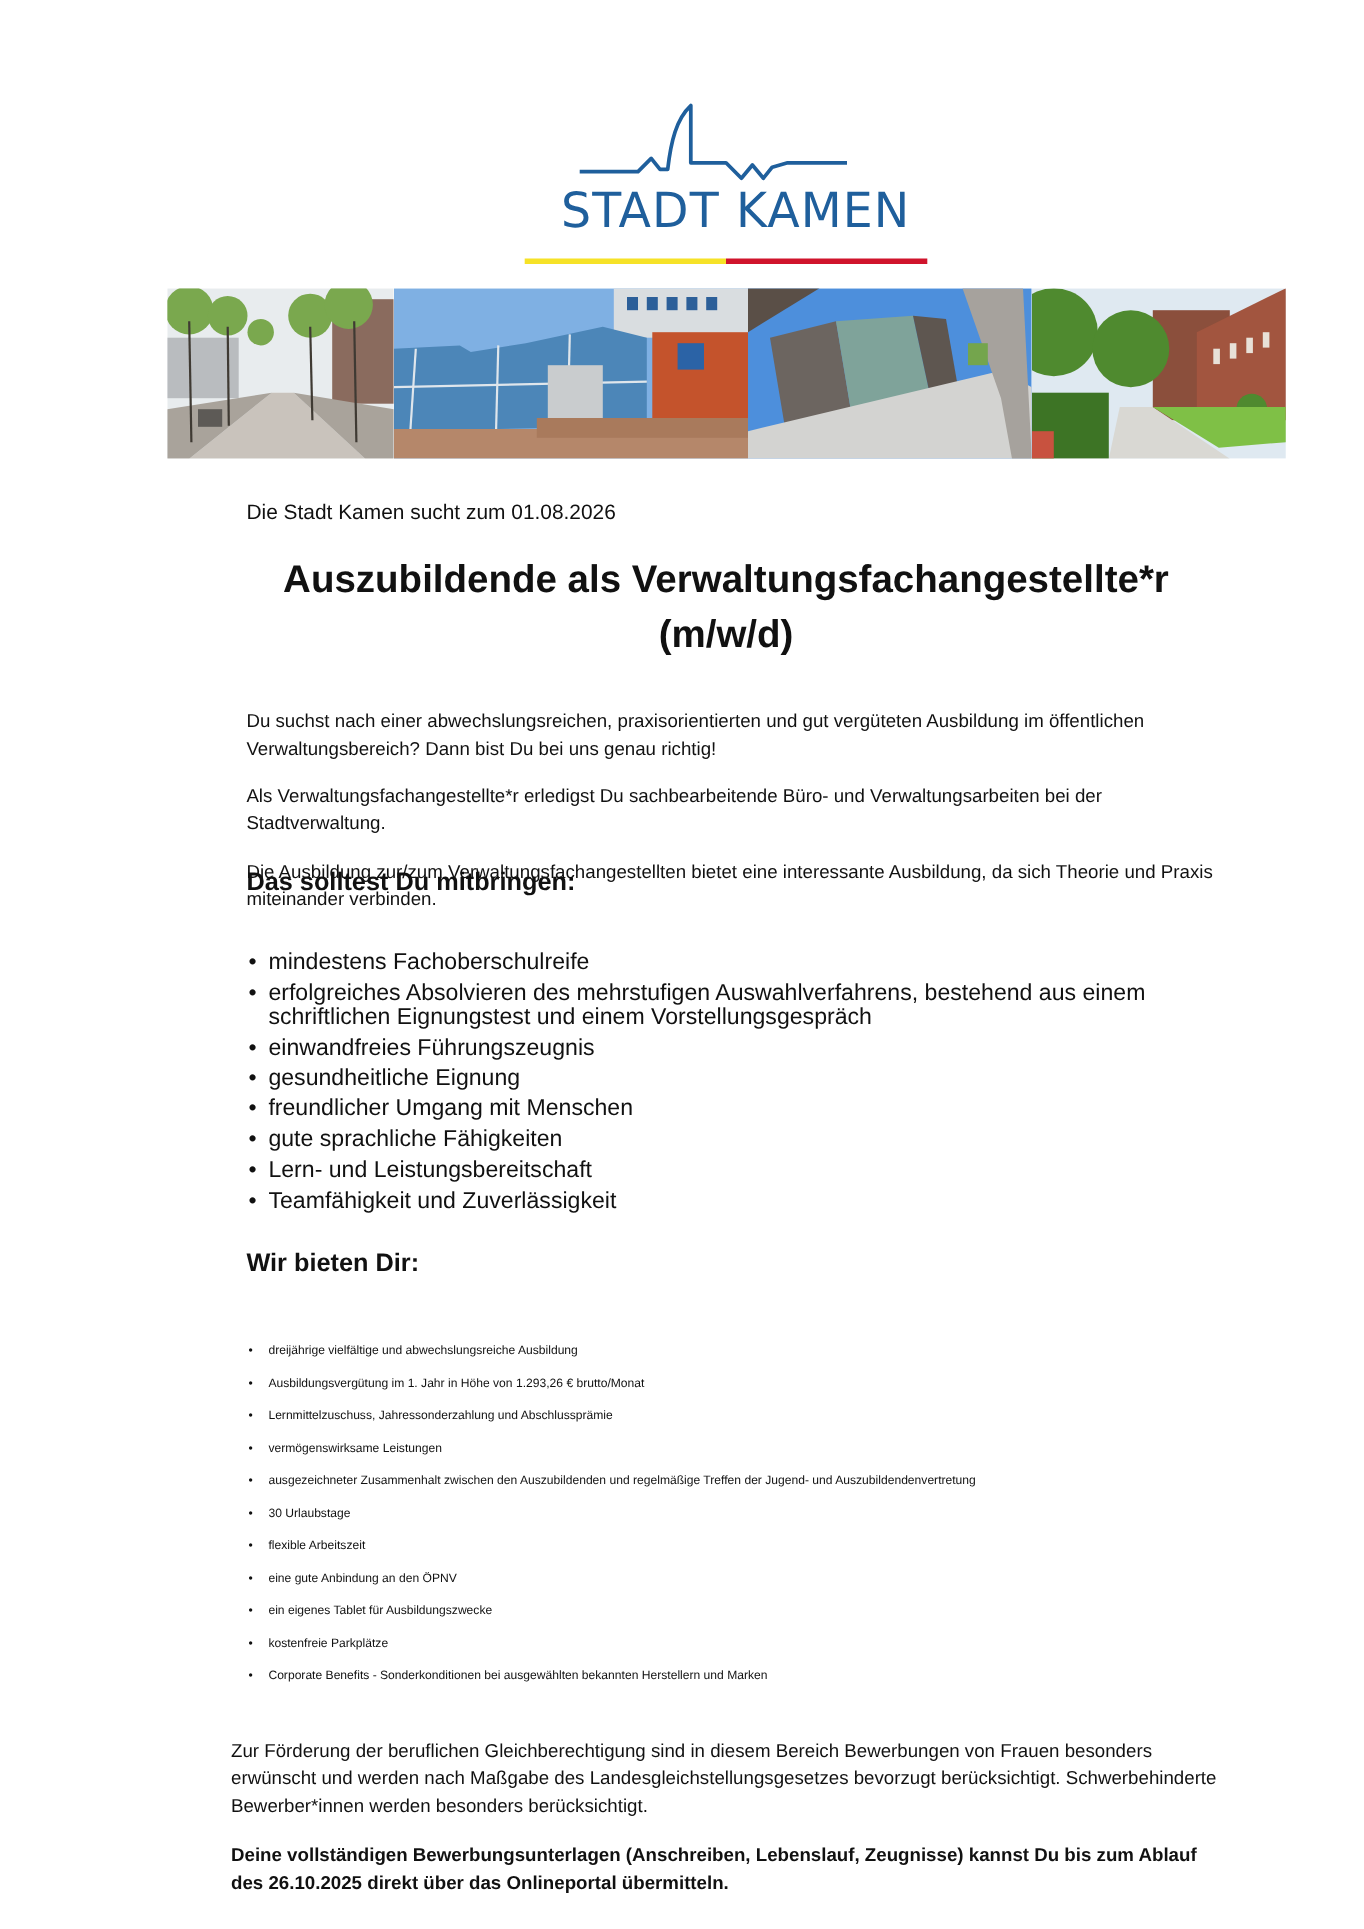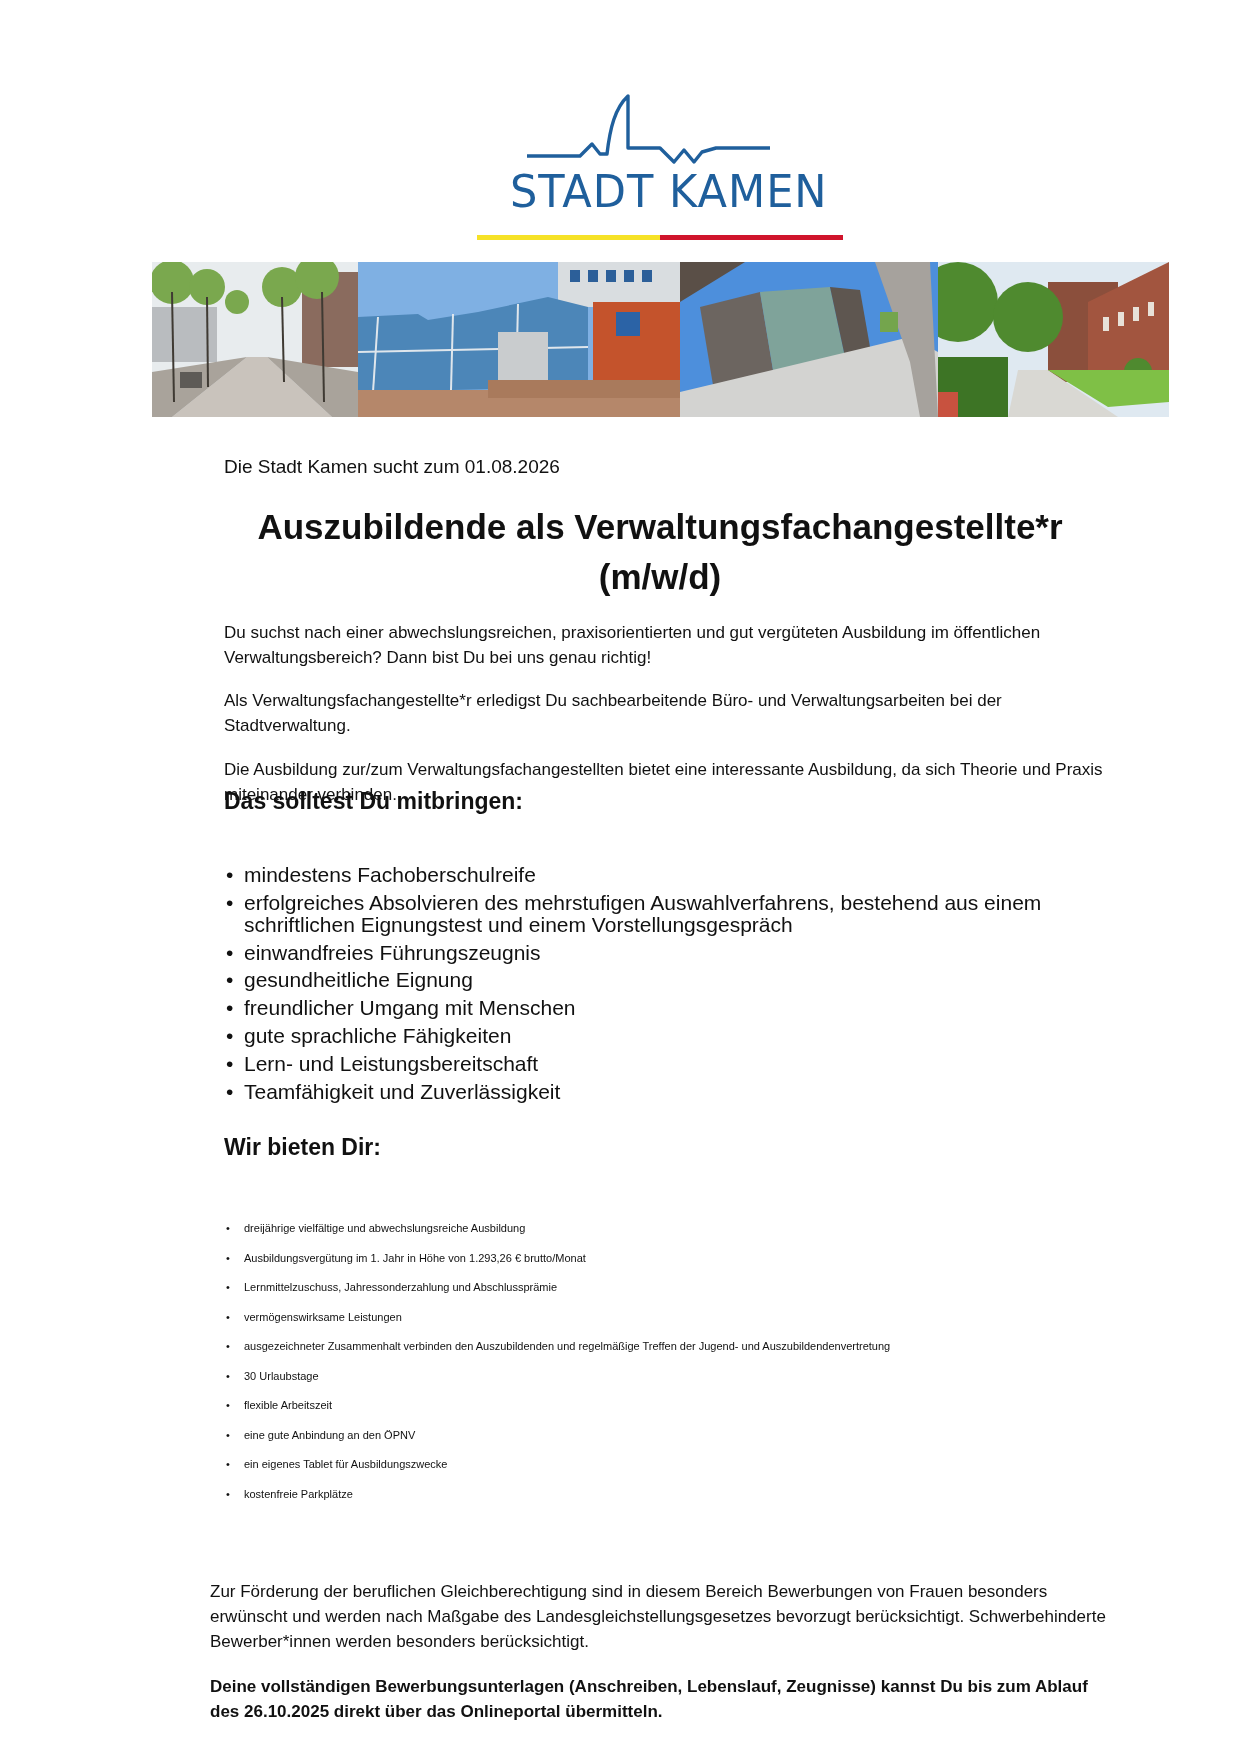--- a/index.html
+++ b/index.html
@@ -17,21 +17,21 @@
   #logo-bar .r { flex: 1; background: #d0142c; }
 
   
   #photo-strip { left: 152px; top: 262px; width: 1017px; height: 155px; display: flex; }
   .photo { height: 100%; position: relative; overflow: hidden; }
   .photo svg { display: block; width: 100%; height: 100%; }
 
   
   #intro { left: 224px; top: 456px; font-size: 19px; }
   #title { left: 180px; top: 502px; width: 960px; text-align: center; font-size: 35px; font-weight: bold; line-height: 50px; }
-  .para { position: absolute; left: 224px; width: 900px; font-size: 17px; line-height: 24.5px; }
+  .para { position: absolute; left: 224px; width: 900px; font-size: 17px; line-height: 24.5px; margin-top: 23px; }
   #p1 { top: 621px; }
   #p2 { top: 689px; }
   #p3 { top: 758px; }
   .h2 { position: absolute; left: 224px; font-size: 23px; font-weight: bold; }
   #h-req { top: 788px; }
   #h-offer { top: 1134px; }
   ul.list { position: absolute; left: 224px; width: 900px; margin: 0; padding: 0; list-style: none; }
   ul.list li { position: relative; padding-left: 20px; }
   ul.list li::before { content: "\2022"; position: absolute; left: 2px; top: 0; }
   #list-req { top: 864px; font-size: 21px; line-height: 22px; }
@@ -162,22 +162,23 @@
   <li>Lern- und Leistungsbereitschaft</li>
   <li>Teamfähigkeit und Zuverlässigkeit</li>
 </ul>
 
 <div id="h-offer" class="h2">Wir bieten Dir:</div>
 <ul id="list-offer" class="list">
   <li>dreijährige vielfältige und abwechslungsreiche Ausbildung</li>
   <li>Ausbildungsvergütung im 1. Jahr in Höhe von 1.293,26 € brutto/Monat</li>
   <li>Lernmittelzuschuss, Jahressonderzahlung und Abschlussprämie</li>
   <li>vermögenswirksame Leistungen</li>
-  <li>ausgezeichneter Zusammenhalt verbinden den Auszubildenden und regelmäßige Treffen der Jugend- und Auszubildendenvertretung</li>
+  <li>ausgezeichneter Zusammenhalt zwischen den Auszubildenden und regelmäßige Treffen der Jugend- und Auszubildendenvertretung</li>
   <li>30 Urlaubstage</li>
   <li>flexible Arbeitszeit</li>
   <li>eine gute Anbindung an den ÖPNV</li>
   <li>ein eigenes Tablet für Ausbildungszwecke</li>
   <li>kostenfreie Parkplätze</li>
+  <li>Corporate Benefits - Sonderkonditionen bei ausgewählten bekannten Herstellern und Marken</li>
 </ul>
 
 <div id="foot1" class="abs">Zur Förderung der beruflichen Gleichberechtigung sind in diesem Bereich Bewerbungen von Frauen besonders erwünscht und werden nach Maßgabe des Landesgleichstellungsgesetzes bevorzugt berücksichtigt. Schwerbehinderte Bewerber*innen werden besonders berücksichtigt.</div>
 <div id="foot2" class="abs">Deine vollständigen Bewerbungsunterlagen (Anschreiben, Lebenslauf, Zeugnisse) kannst Du bis zum Ablauf des 26.10.2025 direkt über das Onlineportal übermitteln.</div>
 
 </body></html>

